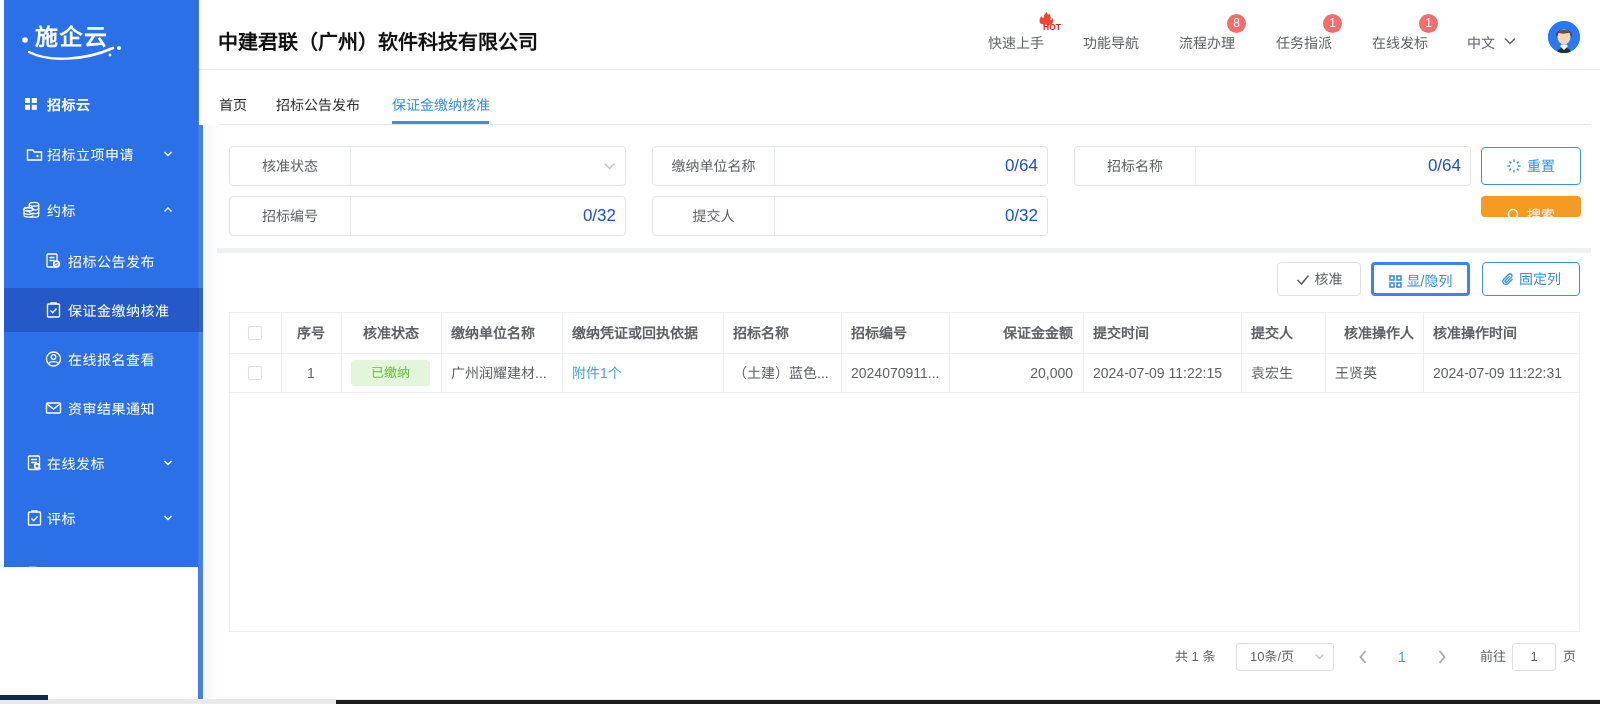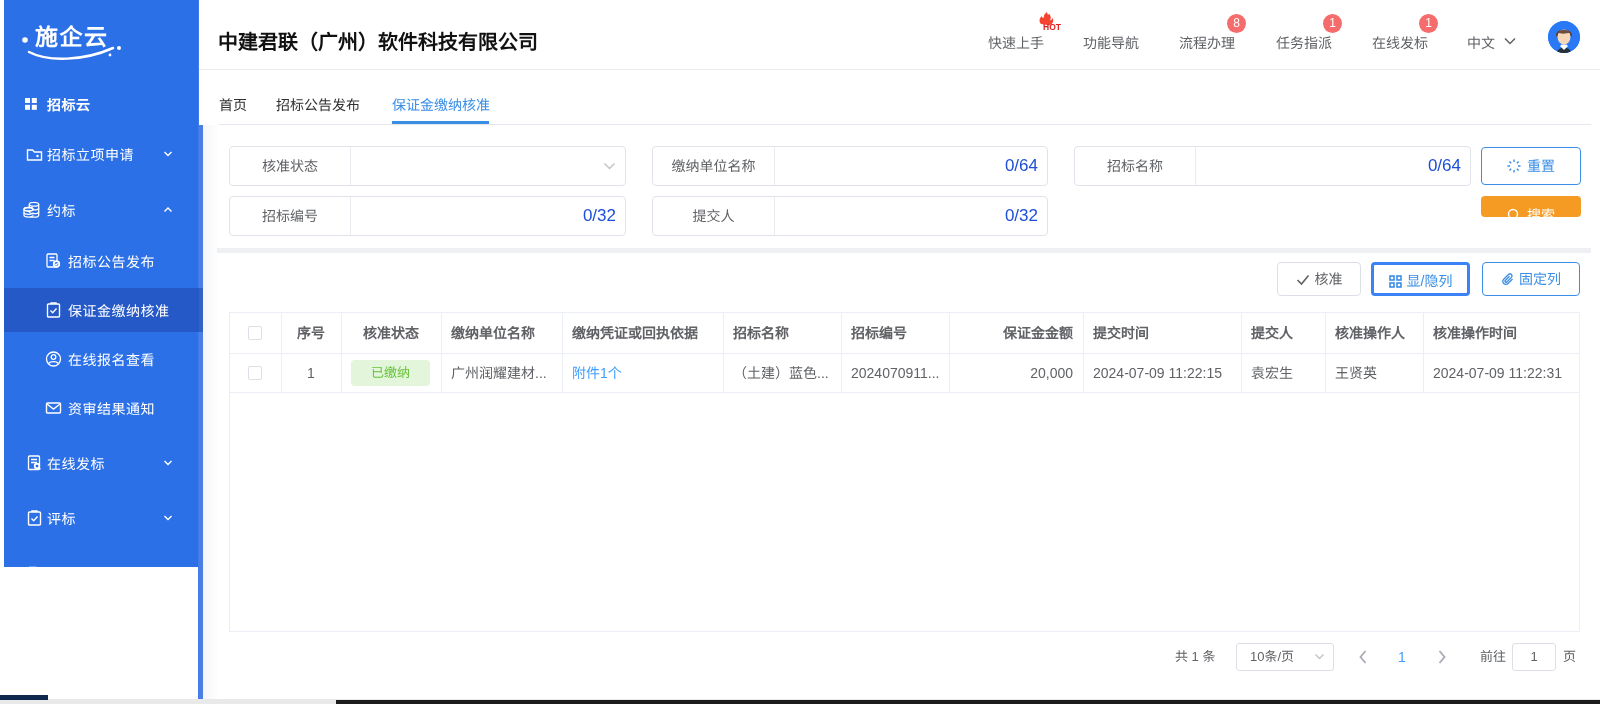--- a/index.html
+++ b/index.html
@@ -307,21 +307,21 @@
     <div class="checkbox" style="left:18px; top:13px;"></div>
     <div class="th" style="left:51px; top:0; width:60px; height:40px; line-height:40px; text-align:center; font-weight:bold;">序号</div>
     <div class="th" style="left:111px; top:0; width:100px; height:40px; line-height:40px; text-align:center; font-weight:bold;">核准状态</div>
     <div class="th" style="left:221px; top:0; width:111px; height:40px; line-height:40px; font-weight:bold;">缴纳单位名称</div>
     <div class="th" style="left:342px; top:0; width:151px; height:40px; line-height:40px; font-weight:bold;">缴纳凭证或回执依据</div>
     <div class="th" style="left:503px; top:0; width:108px; height:40px; line-height:40px; font-weight:bold;">招标名称</div>
     <div class="th" style="left:621px; top:0; width:98px; height:40px; line-height:40px; font-weight:bold;">招标编号</div>
     <div class="th" style="left:719px; top:0; width:124px; height:40px; line-height:40px; text-align:right; font-weight:bold;">保证金金额</div>
     <div class="th" style="left:863px; top:0; width:148px; height:40px; line-height:40px; font-weight:bold;">提交时间</div>
     <div class="th" style="left:1021px; top:0; width:74px; height:40px; line-height:40px; font-weight:bold;">提交人</div>
-    <div class="th" style="left:1105px; top:0; width:88px; height:40px; line-height:40px; font-weight:bold;">核准操作人</div>
+    <div class="th" style="left:1105px; top:0; width:88px; height:40px; line-height:40px; font-weight:bold;text-align:center;">核准操作人</div>
     <div class="th" style="left:1203px; top:0; width:148px; height:40px; line-height:40px; font-weight:bold;">核准操作时间</div>
 
     <div class="checkbox" style="left:18px; top:53px;"></div>
     <div class="td" style="left:51px; top:41px; width:60px; height:38px; line-height:38px; text-align:center;">1</div>
     <div class="tag-green" style="left:121px; top:47px; width:79px; height:26px; line-height:26px;">已缴纳</div>
     <div class="td" style="left:221px; top:41px; width:104px; height:38px; line-height:38px;">广州润耀建材...</div>
     <div class="td" style="left:342px; top:41px; width:145px; height:38px; line-height:38px; color:#409eff;">附件1个</div>
     <div class="td" style="left:503px; top:41px; width:102px; height:38px; line-height:38px;">（土建）蓝色...</div>
     <div class="td" style="left:621px; top:41px; width:98px; height:38px; line-height:38px;">2024070911...</div>
     <div class="td" style="left:719px; top:41px; width:124px; height:38px; line-height:38px; text-align:right;">20,000</div>

